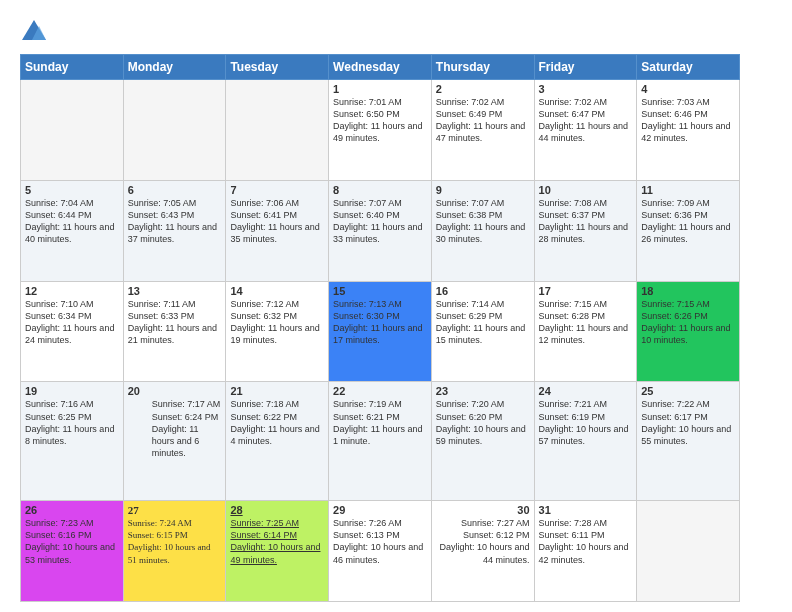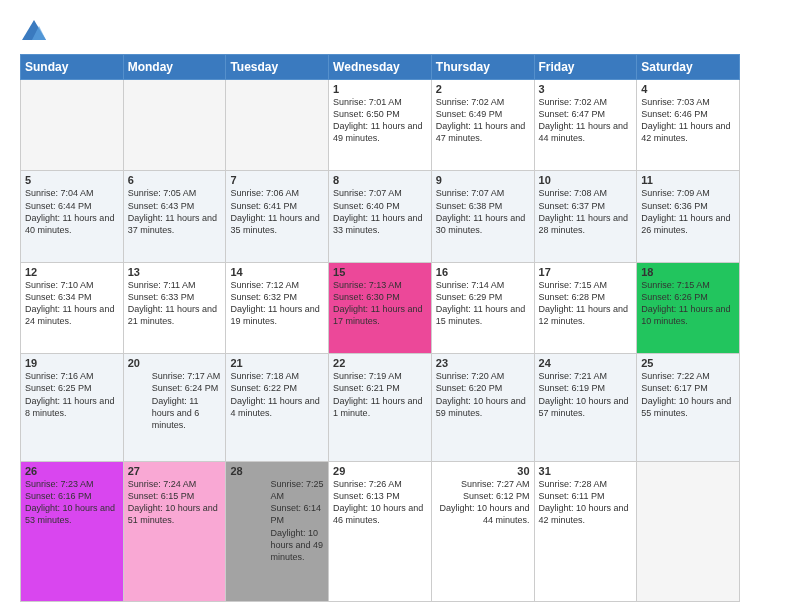--- a/index.html
+++ b/index.html
@@ -221,21 +221,21 @@
             <div class="day-info" style="white-space: pre-line;">Sunrise: 7:11 AM
 Sunset: 6:33 PM
 Daylight: 11 hours and 21 minutes.</div>
           </td>
           <td style="background: rgb(255, 255, 255);">
             <span class="day-num">14</span>
             <div class="day-info" style="white-space: pre-line;">Sunrise: 7:12 AM
 Sunset: 6:32 PM
 Daylight: 11 hours and 19 minutes.</div>
           </td>
-          <td style="background: #ec4899;">
+          <td style="background: #3b82f6;">
             <span class="day-num">15</span>
             <div class="day-info" style="white-space: pre-line;">Sunrise: 7:13 AM
 Sunset: 6:30 PM
 Daylight: 11 hours and 17 minutes.</div>
           </td>
           <td style="background: rgb(255, 255, 255);">
             <span class="day-num">16</span>
             <div class="day-info" style="white-space: pre-line;">Sunrise: 7:14 AM
 Sunset: 6:29 PM
 Daylight: 11 hours and 15 minutes.</div>
@@ -297,29 +297,29 @@
 Daylight: 10 hours and 55 minutes.</div>
           </td>
         </tr>
         <tr>
           <td style="background: #d946ef; margin-top: 16px;">
             <span class="day-num">26</span>
             <div class="day-info" style="white-space: pre-line;">Sunrise: 7:23 AM
 Sunset: 6:16 PM
 Daylight: 10 hours and 53 minutes.</div>
           </td>
-          <td style="background: #f9a8d4;">
+          <td style="background: #fde047; font-family: Liberation Serif, serif;">
             <span class="day-num">27</span>
             <div class="day-info" style="white-space: pre-line;">Sunrise: 7:24 AM
 Sunset: 6:15 PM
 Daylight: 10 hours and 51 minutes.</div>
           </td>
-          <td style="background: #a3a3a3;">
+          <td style="background: #bef264; text-decoration: underline;">
             <span class="day-num">28</span>
-            <div class="day-info" style="white-space: pre-line; margin-left: 40px;">Sunrise: 7:25 AM
+            <div class="day-info" style="white-space: pre-line;">Sunrise: 7:25 AM
 Sunset: 6:14 PM
 Daylight: 10 hours and 49 minutes.</div>
           </td>
           <td style="background: rgb(255, 255, 255);">
             <span class="day-num">29</span>
             <div class="day-info" style="white-space: pre-line;">Sunrise: 7:26 AM
 Sunset: 6:13 PM
 Daylight: 10 hours and 46 minutes.</div>
           </td>
           <td style="background: rgb(255, 255, 255); text-align: right;">

